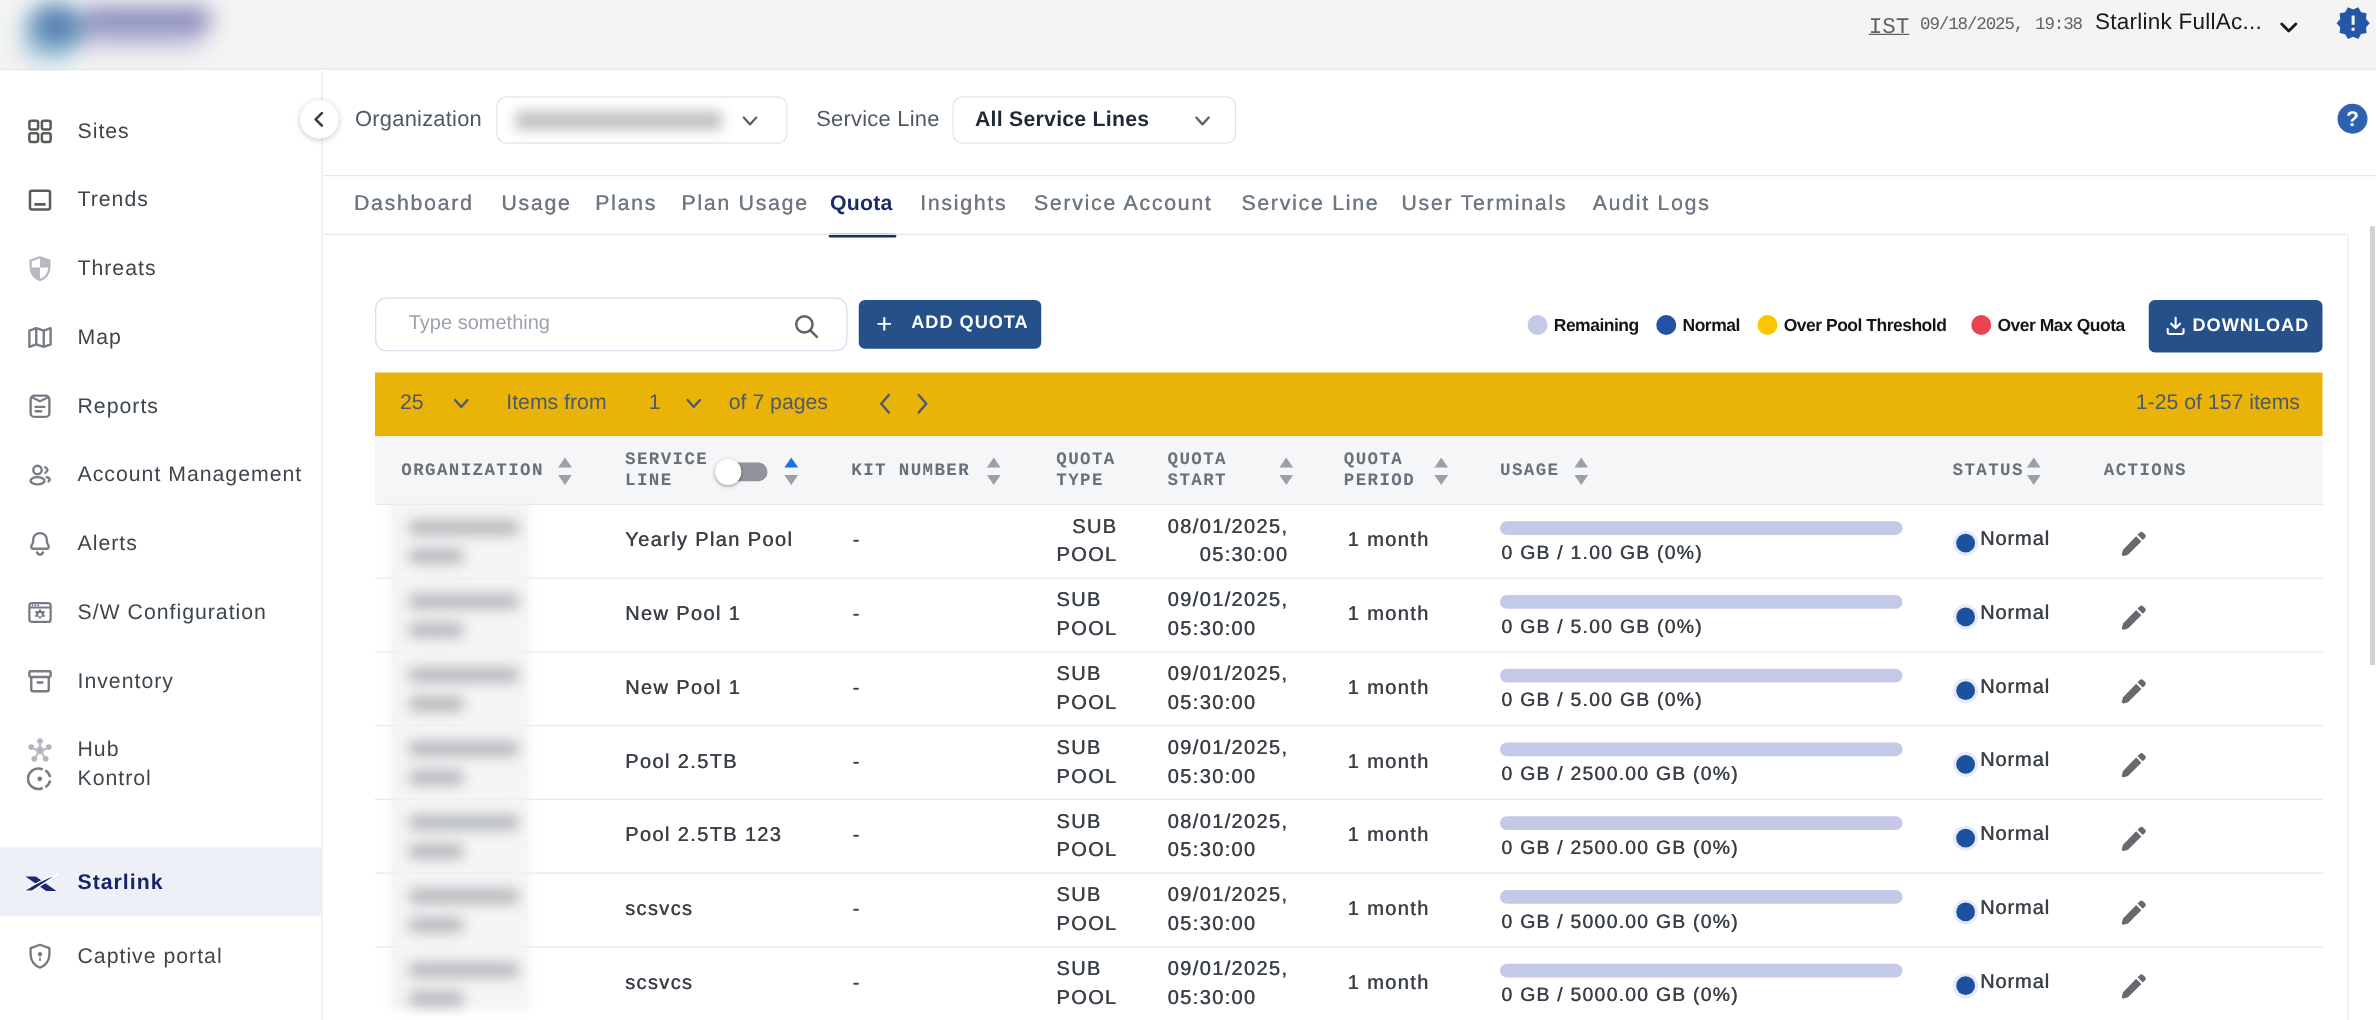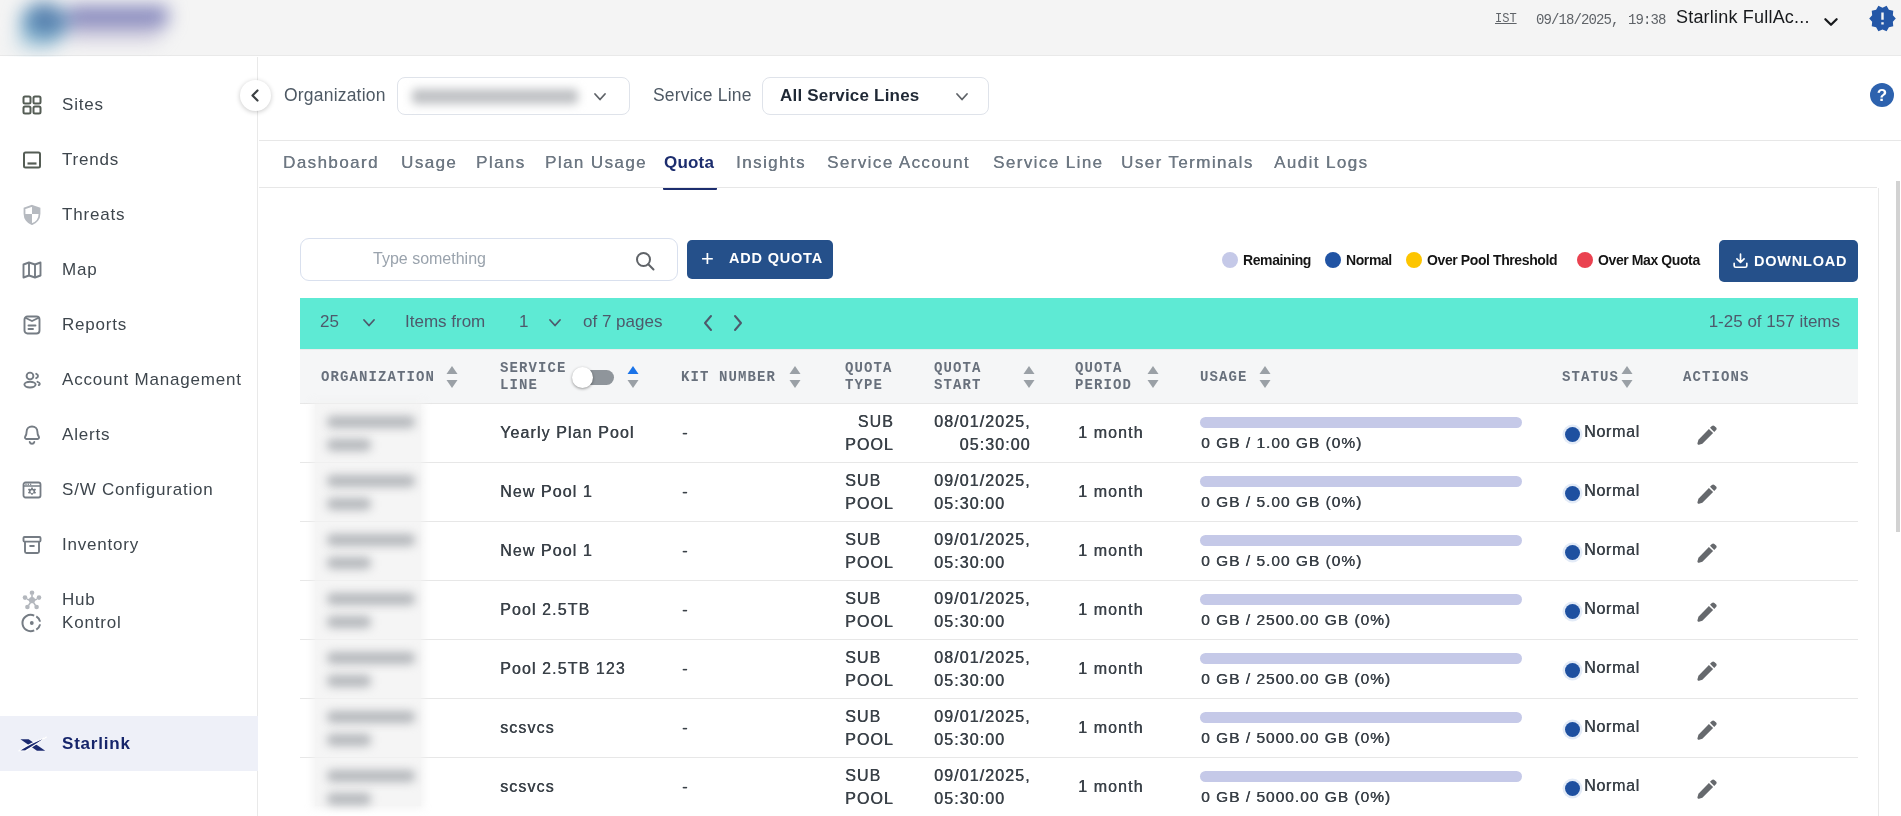--- a/index.html
+++ b/index.html
@@ -13,21 +13,21 @@
   filter:blur(9px); }
 #logoblur .b1 { position:absolute; left:12px; top:2px; width:48px; height:42px;
   border-radius:50%; background:radial-gradient(circle at 55% 40%, #47689e 0%, #5590ba 55%, #8fc3d8 90%); opacity:.92; }
 #logoblur .b2 { position:absolute; left:60px; top:6px; width:100px; height:20px;
   border-radius:4px; background:#8385bb; }
 #logoblur .b3 { position:absolute; left:60px; top:28px; width:92px; height:12px;
   border-radius:4px; background:#b3aecd; opacity:.65; }
 #logoblur .b4 { position:absolute; left:6px; top:34px; width:46px; height:16px;
   border-radius:50%; background:#9cc4d8; opacity:.6; }
 .ist { position:absolute; left:1495px; top:12px; font-family:"Liberation Mono", monospace;
-  font-size:12px; color:#5f6368; text-decoration:underline; font-weight:400; letter-spacing:0;}
+  font-size:18px; color:#5f6368; text-decoration:underline; font-weight:400; letter-spacing:0;}
 .tdate { position:absolute; top:12px; font-family:"Liberation Mono", monospace;
   font-size:14px; color:#5f6368; letter-spacing:-.9px; }
 .uname { position:absolute; left:1676px; top:7px; font-size:18px; color:#17191c; font-weight:400; letter-spacing:.2px; }
 .uchev { position:absolute; left:1822px; top:13px; width:18px; height:18px; }
 .badge1 { position:absolute; left:1868px; top:4px; width:29px; height:29px; }
 
 
 #sidebar { position:absolute; left:0; top:57px; width:258px; height:759px;
   background:#fff; border-right:1px solid #e9e9e9;padding-left:26px; }
 .nav { position:absolute; left:0; width:258px; height:55px; }
@@ -54,32 +54,32 @@
   border-top:1px solid #e7e7e7; }
 #tabbot { position:absolute; left:259px; top:187px; width:1618px; height:1px; background:#e7e7e7; }
 .tab { position:absolute; top:12px; font-size:17px; color:#6e7883; letter-spacing:1.4px;
   text-shadow:.3px 0 0 #6e7883; }
 .tab.active { color:#1c2d6e; font-weight:700; letter-spacing:.2px; text-shadow:none; }
 #tabunderline { position:absolute; left:404px; top:46px; width:54px; height:3px; background:#1c2d6e; border-radius:1px;}
 
 
 #searchbox { position:absolute; left:300px; top:238px; width:378px; height:43px;
   border:1px solid #d9e0ee; border-radius:9px; background:#fff; }
-#searchbox .ph { position:absolute; left:26px; top:11px; font-size:16px; color:#9aa3ad;margin-left:46px; }
+#searchbox .ph { position:absolute; left:26px; top:11px; font-size:16px; color:#9aa3ad; }
 #searchbox svg { position:absolute; right:20px; top:10px; }
 .navybtn { position:absolute; background:#25508a; border-radius:5px; color:#fff;
   font-weight:700; letter-spacing:.8px; font-size:14.5px; white-space:nowrap; }
 #addq { left:687px; top:240px; width:146px; height:39px; }
 #dlbtn { left:1719px; top:240px; width:139px; height:42px; }
 .legend { position:absolute; top:251px; height:18px; }
 .legend .dot { position:absolute; left:0; top:1px; width:16px; height:16px; border-radius:50%; }
 .legend .lt { position:absolute; left:21px; top:1px; font-size:14px; font-weight:700; color:#151515; white-space:nowrap; letter-spacing:-.4px;}
 
 
-#pager { position:absolute; left:300px; top:298px; width:1558px; height:51px; background:#5eead4; }
+#pager { position:absolute; left:300px; top:298px; width:1558px; height:51px; background:#eab308; }
 .pg { position:absolute; top:14px; font-size:17px; color:#4e596b; }
 
 
 #thead { position:absolute; left:300px; top:349px; width:1558px; height:54px; background:#f5f6f7; border-top:1px solid #ececec;}
 .th { position:absolute; font-family:"Liberation Mono", monospace; font-weight:700;
   font-size:14px; letter-spacing:1.1px; color:#68707c; line-height:17px; }
 .sortarr { position:absolute; width:14px; height:24px; }
 #tbody { position:absolute; left:300px; top:403px; width:1558px; height:413px; }
 .trow { position:absolute; left:0; width:1558px; height:59px; border-top:1px solid #e7e7e7; }
 .td { position:absolute; font-size:16px; font-weight:400; color:#3a4148; letter-spacing:1.1px; line-height:22.5px;
@@ -214,26 +214,34 @@
   </div>
   <div class="nav" style="top:538px;">
     <svg class="ic" viewBox="0 0 24 24" fill="none" stroke="#757c84" stroke-width="2">
         <path d="M14.2 4.6 A8.2 8.2 0 1 0 14.2 19.4"></path>
         <path d="M16.3 5.3 A8.2 8.2 0 0 1 20.1 10.6"></path>
         <path d="M20.1 13.4 A8.2 8.2 0 0 1 16.3 18.7"></path>
         <circle cx="11.8" cy="12" r="1.9" fill="#757c84" stroke="none"></circle>
       </svg>
     <span class="lb">Kontrol</span>
   </div>
-  <div class="nav active" style="top:659px;text-align:center;">
+  <div class="nav active" style="top:621px;text-align:center;">
     <svg class="ic" style="width:29px;height:20px;margin-top:-10px;left:18px;" viewBox="0 0 24 24" preserveAspectRatio="none">
         <path d="M2.0 6.2 H8.8 L22.5 20.2 H15.7 Z" fill="#1b2a70"></path>
         <path d="M0.6 20.2 C7.2 14.0 15.0 8.2 23.8 3.6 C16.2 11.2 12.6 14.4 6.3 20.2 Z" fill="#1b2a70" stroke="#fff" stroke-width="1.1"></path>
       </svg>
     <span class="lb">Starlink</span>
+  </div>
+  <div class="nav" style="top:680px;">
+    <svg class="ic" viewBox="0 0 24 24" fill="none" stroke="#757c84" stroke-width="1.9">
+        <path d="M12 2.8l7.5 2.7v5.2c0 5-3.2 9-7.5 10.4C7.7 19.7 4.5 15.7 4.5 10.7V5.5L12 2.8z" stroke-linejoin="round"></path>
+        <circle cx="12" cy="10.3" r="1.7" fill="#757c84" stroke="none"></circle>
+        <path d="M12 11.5l-1 4h2z" fill="#757c84" stroke="none"></path>
+      </svg>
+    <span class="lb">Captive portal</span>
   </div>
 </div>
 
 <div id="content">
   <div id="backbtn">
       <svg width="17" height="17" viewBox="0 0 17 17">
         <path d="M10.5 3.5 L5.5 8.5 L10.5 13.5" fill="none" stroke="#3c4043" stroke-width="2.2" stroke-linecap="round" stroke-linejoin="round"></path>
       </svg>
     </div>
   <span class="hlabel" style="left:284px;">Organization</span>

